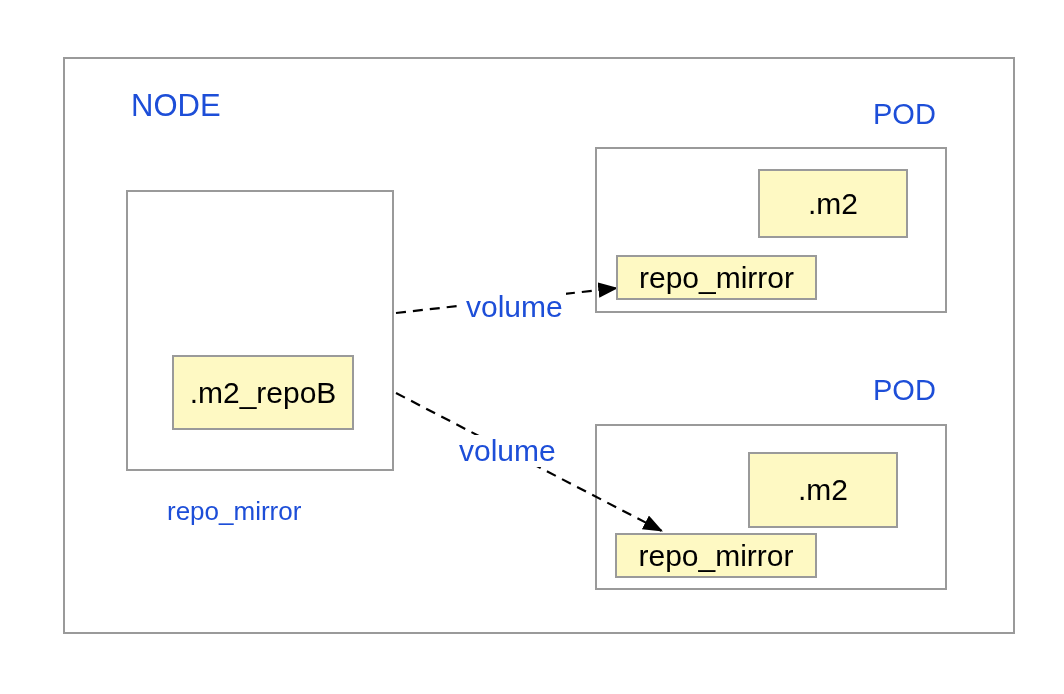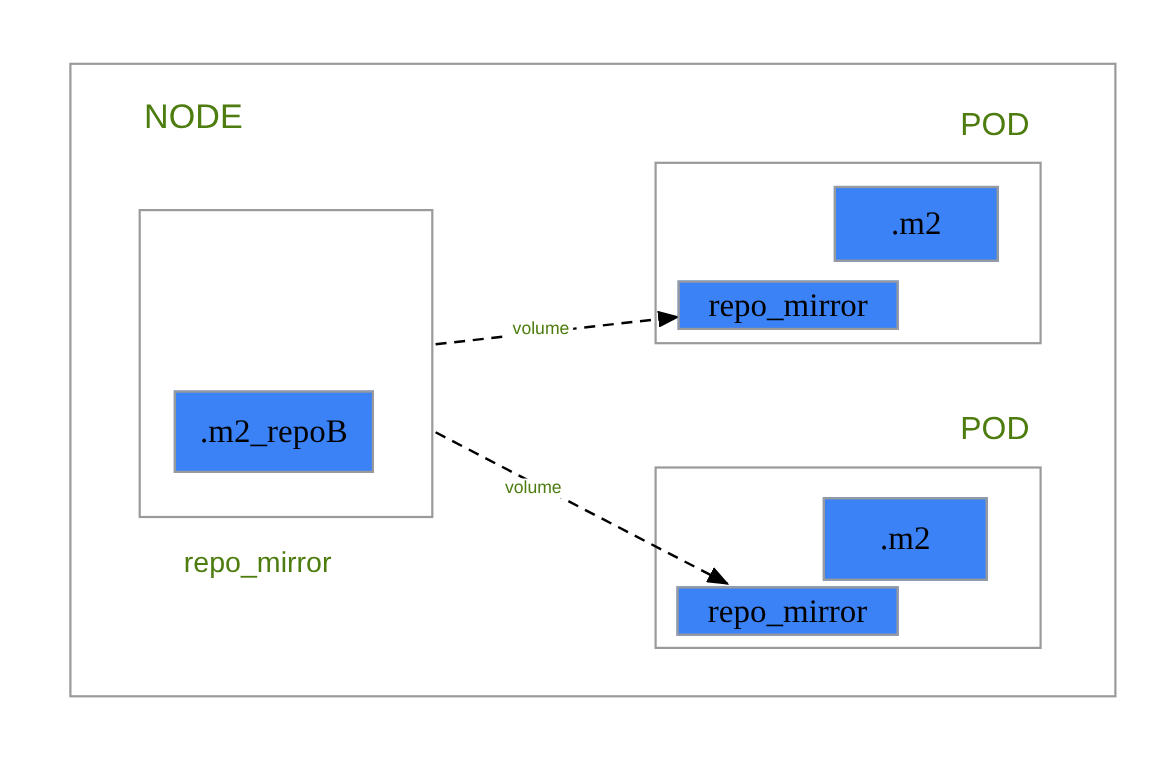--- a/index.html
+++ b/index.html
@@ -39,42 +39,41 @@
   .pod-box {
     width: 352px;
     height: 166px;
   }
   .pod-box-top { left: 595px; top: 147px; }
   .pod-box-bottom { left: 595px; top: 424px; }
 
   .yellow {
     position: absolute;
     box-sizing: border-box;
-    background: #3b82f6;
+    background: #fef9c3;
     border: 2px solid #9a9a9a;
     display: flex;
     align-items: center;
     justify-content: center;
     color: #000000;
     font-size: 30px;
     line-height: 1;
     white-space: nowrap;
     z-index: 4;
-    font-family: Liberation Serif, serif;
   }
   .y-repoa { left: 163px; top: 228px; width: 182px; height: 75px; }
-  .y-repob { left: 158px; top: 355px; width: 182px; height: 75px; }
+  .y-repob { left: 172px; top: 355px; width: 182px; height: 75px; }
   .y-m2-top { left: 758px; top: 169px; width: 150px; height: 69px; }
   .y-mirror-top { left: 616px; top: 255px; width: 201px; height: 45px; }
   .y-m2-bottom { left: 748px; top: 452px; width: 150px; height: 76px; }
   .y-mirror-bottom { left: 615px; top: 533px; width: 202px; height: 45px; z-index: 5; }
 
   .label {
     position: absolute;
-    color: #4d7c0f;
+    color: #1d4ed8;
     white-space: nowrap;
     line-height: 1;
   }
   .label-node {
     left: 131px;
     top: 90px;
     font-size: 31px;
   }
   .label-pod-top {
     left: 873px;
@@ -85,21 +84,21 @@
     left: 873px;
     top: 376px;
     font-size: 29px;
   }
   .label-mirror-node {
     left: 167px;
     top: 498px;
     font-size: 26px;
   }
   .label-volume {
-    font-size: 16px;
+    font-size: 30px;
     background: #ffffff;
     padding: 1px 3px;
     z-index: 3;
   }
   .label-volume-1 { left: 463px; top: 291px; }
   .label-volume-2 { left: 456px; top: 435px; }
 
   svg.arrows {
     position: absolute;
     left: 0;

